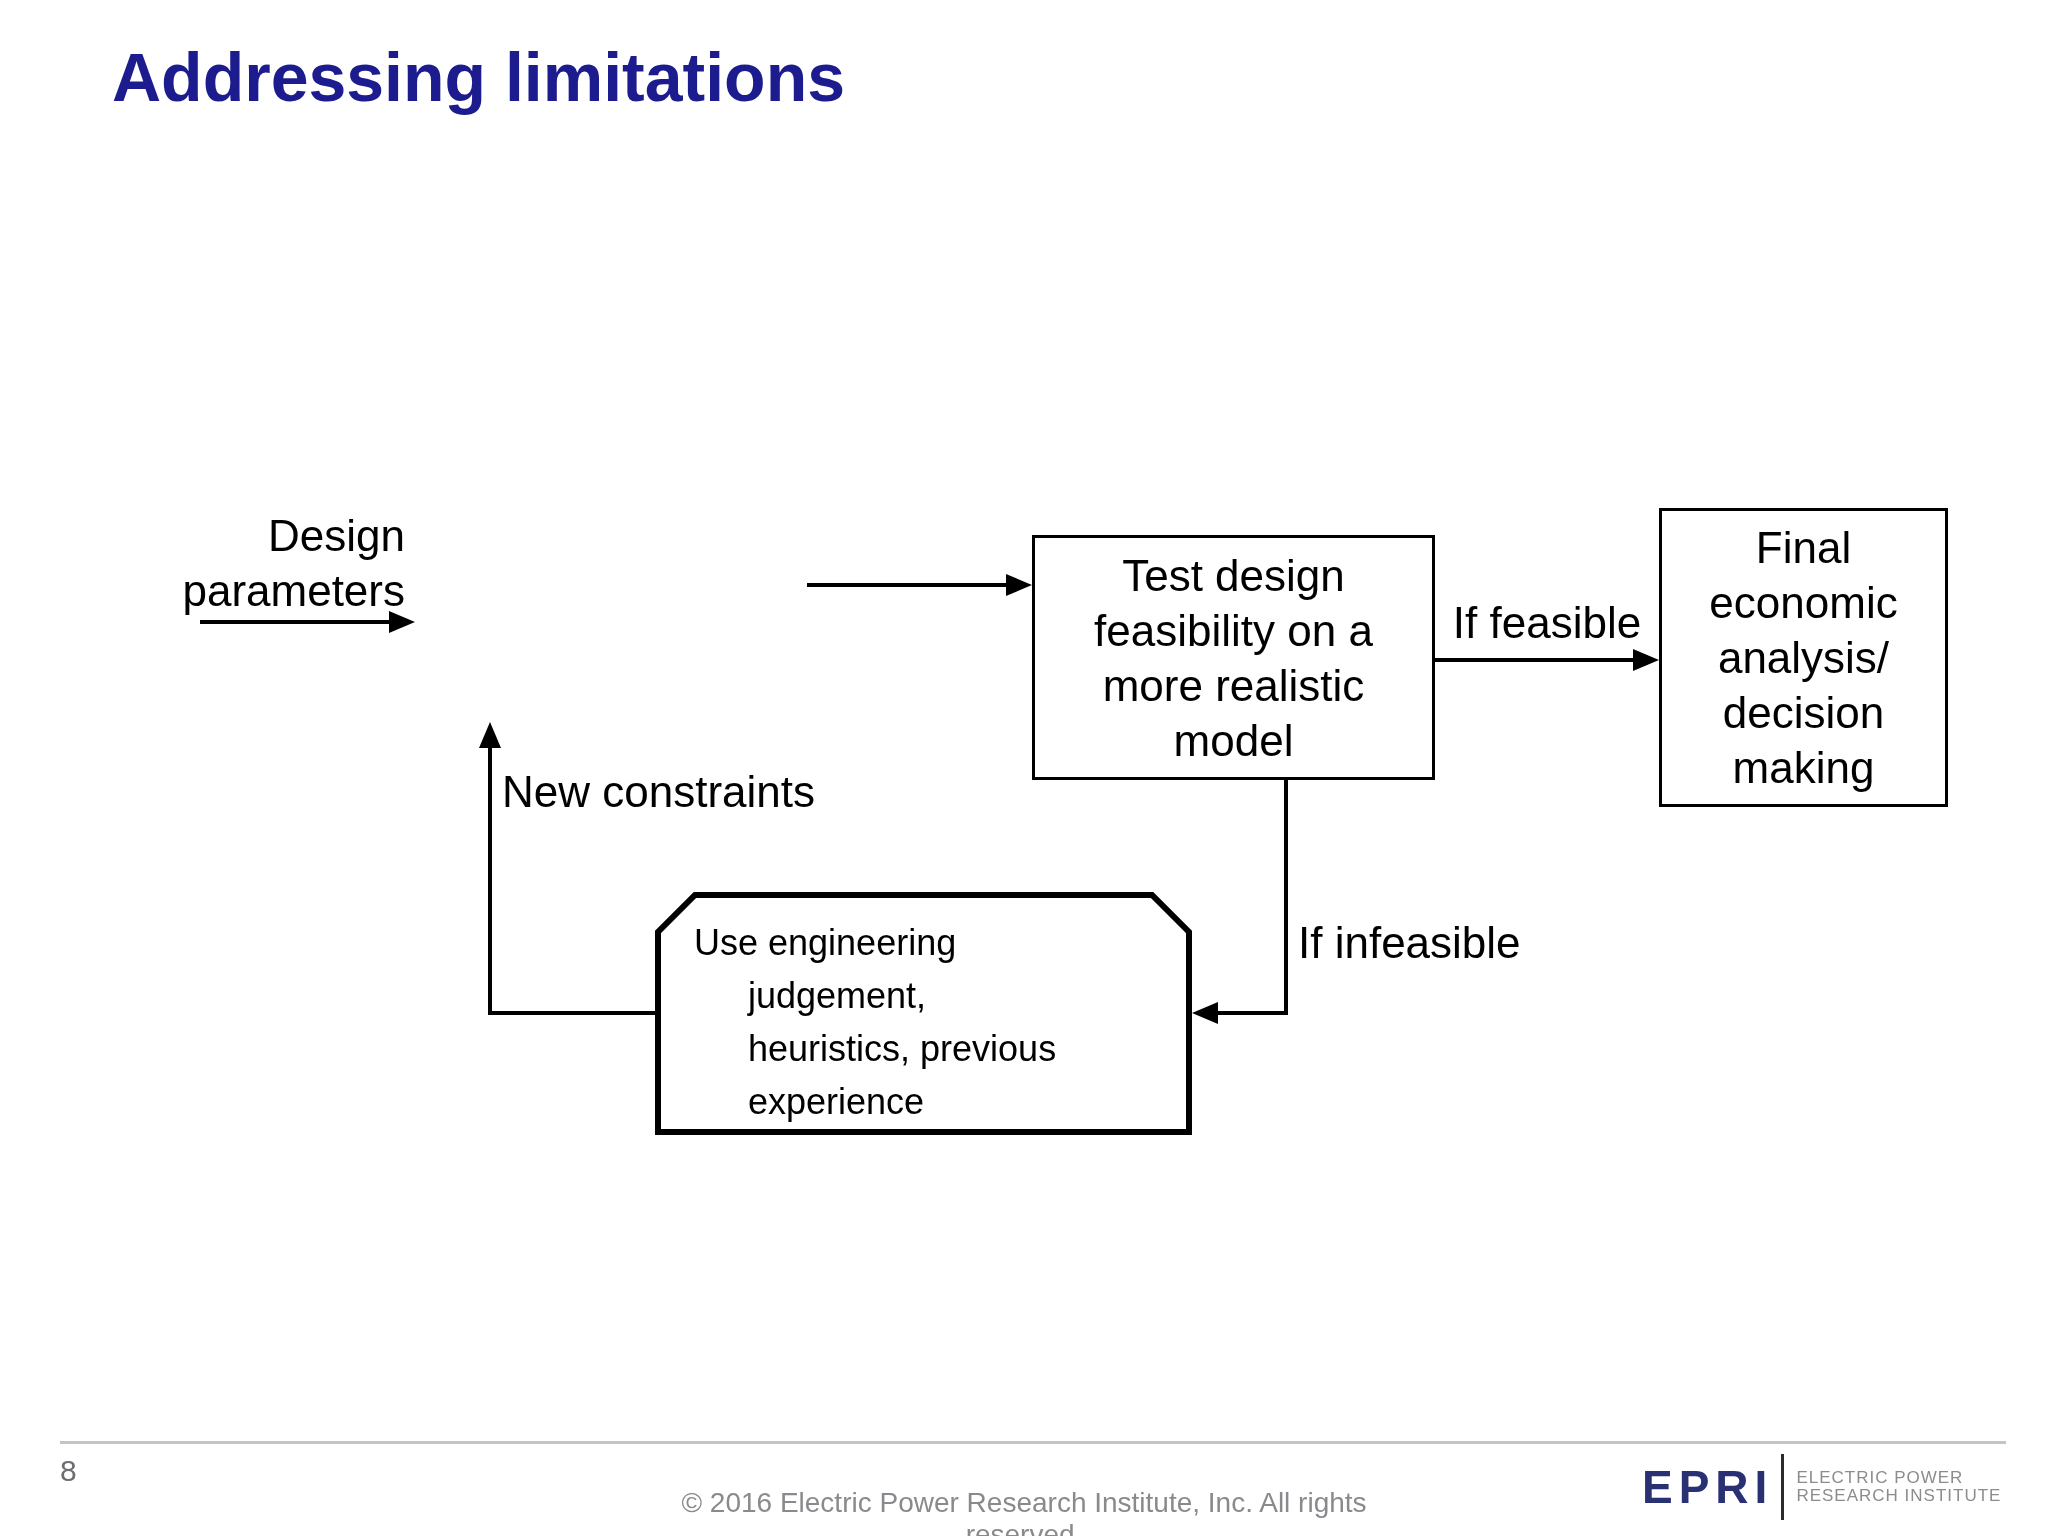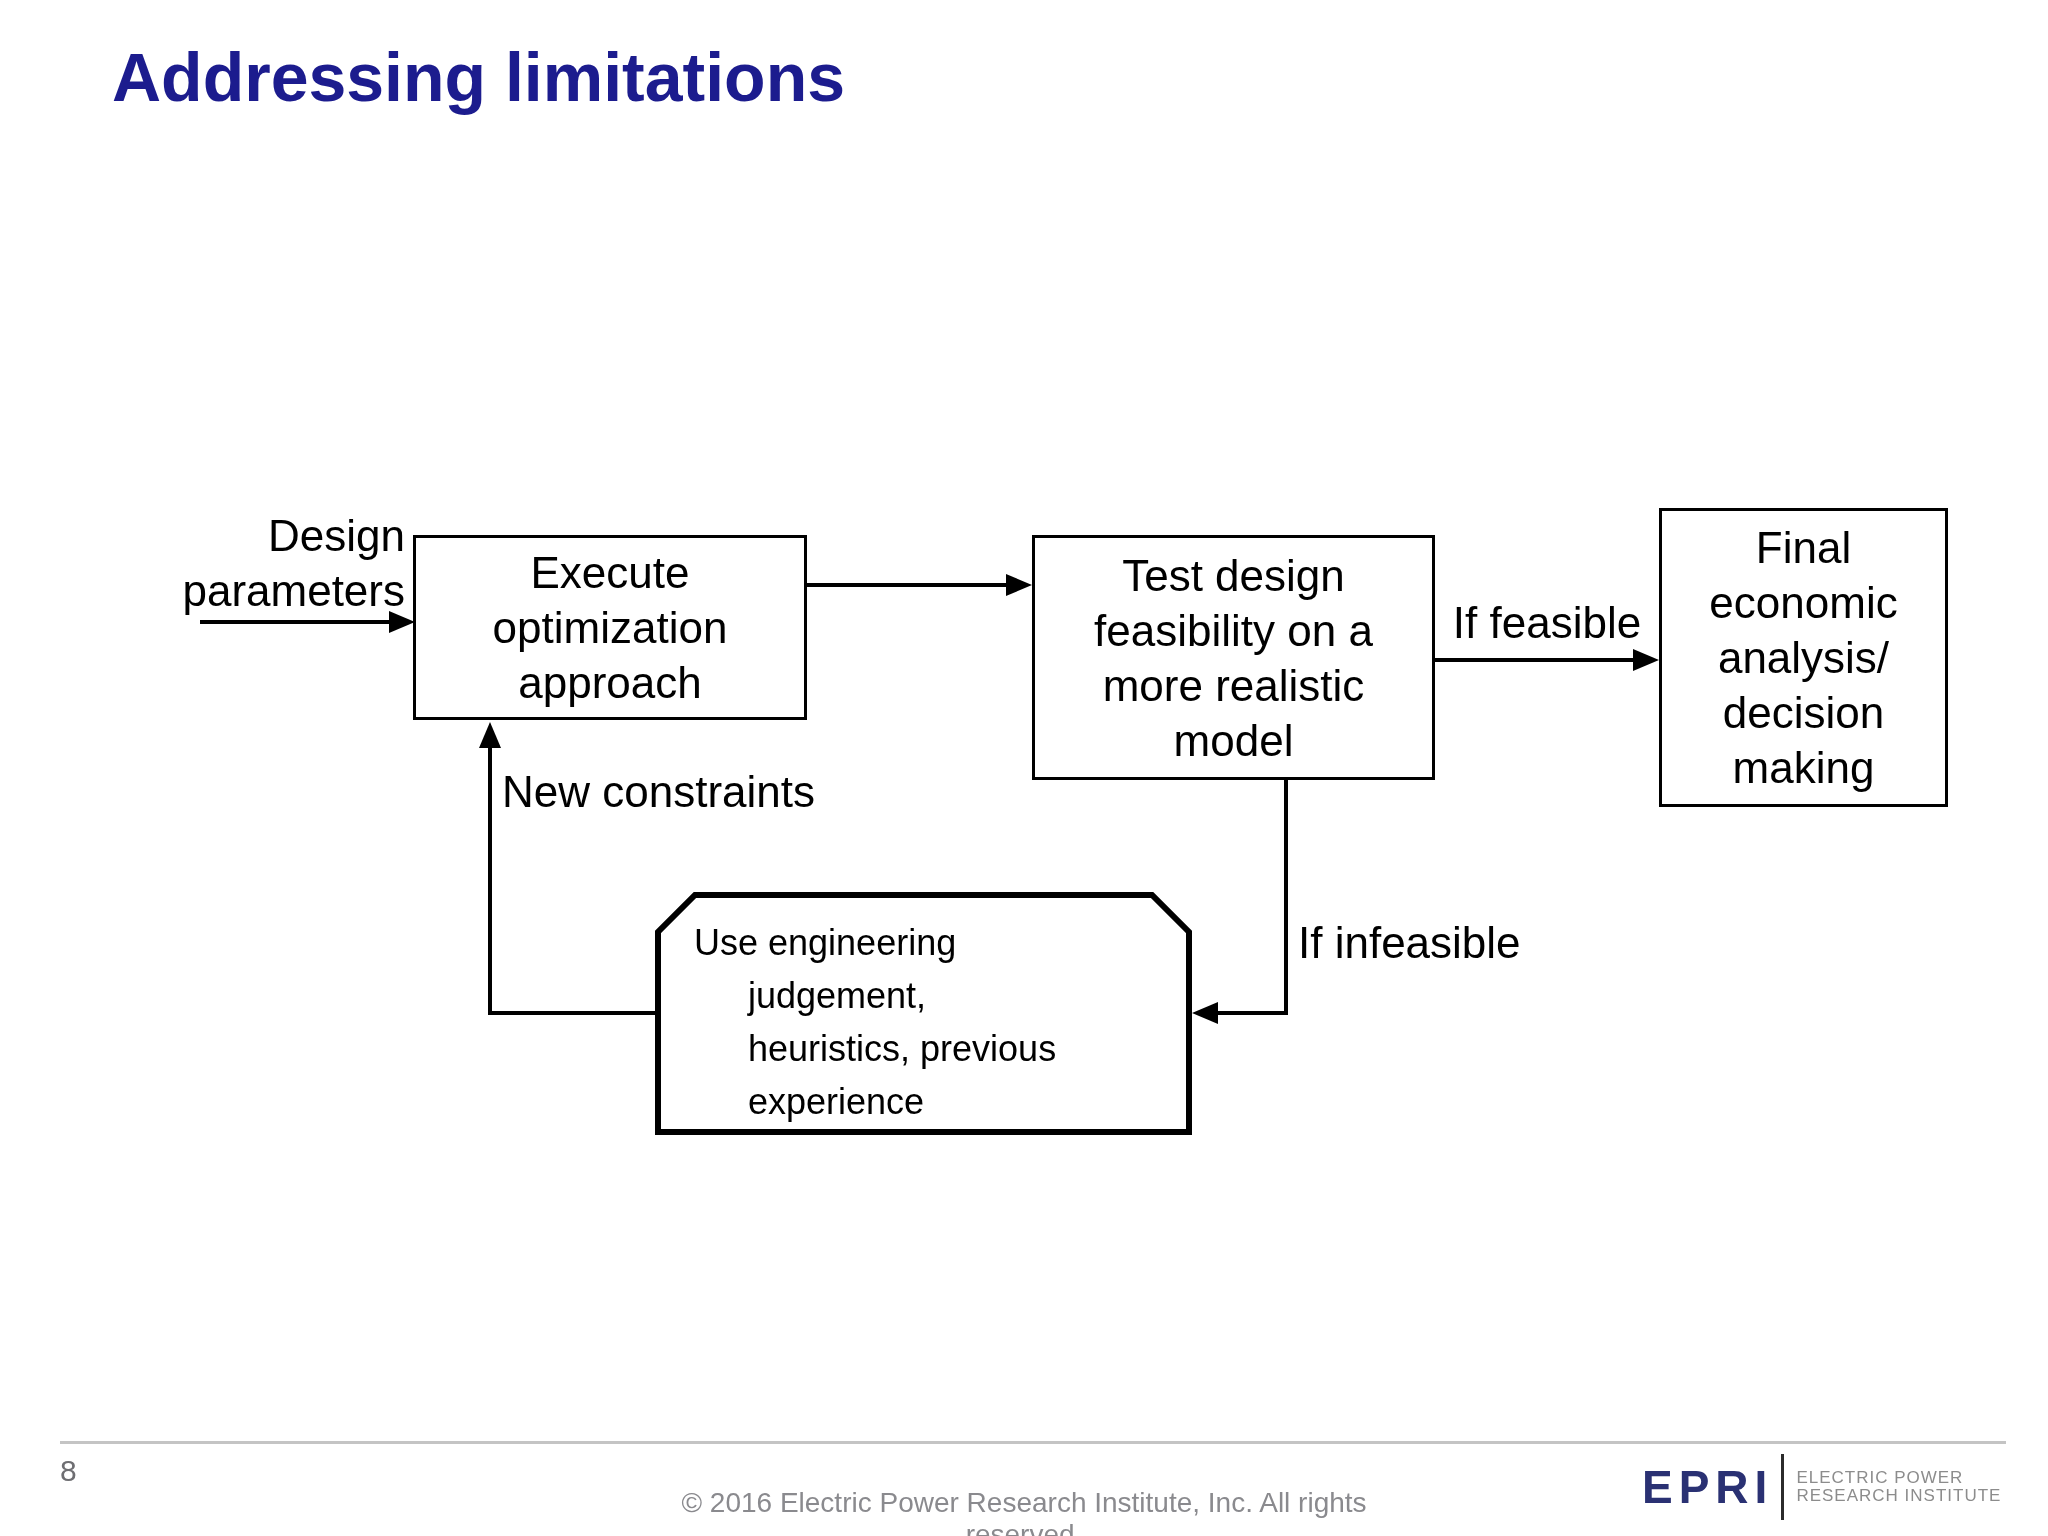--- a/index.html
+++ b/index.html
@@ -65,23 +65,20 @@
 <div class="slide">
 
   <div class="title">Addressing limitations</div>
 
   <div class="lbl" style="left:100px;top:508px;width:305px;text-align:right;">Design
 parameters</div>
 
   <div class="hline" style="left:200px;top:620px;width:191px;height:4px;"></div>
   <div class="ah ah-right" style="left:389px;top:611px;"></div>
 
-  <div class="box" style="left:413px;top:535px;width:394px;height:185px;">Execute
-optimization
-approach</div>
 
   <div class="hline" style="left:807px;top:583px;width:201px;height:4px;"></div>
   <div class="ah ah-right" style="left:1006px;top:574px;"></div>
 
   <div class="box" style="left:1032px;top:535px;width:403px;height:245px;">Test design
 feasibility on a
 more realistic
 model</div>
 
   <div class="lbl" style="left:1438px;top:595px;width:218px;text-align:center;">If feasible</div>

